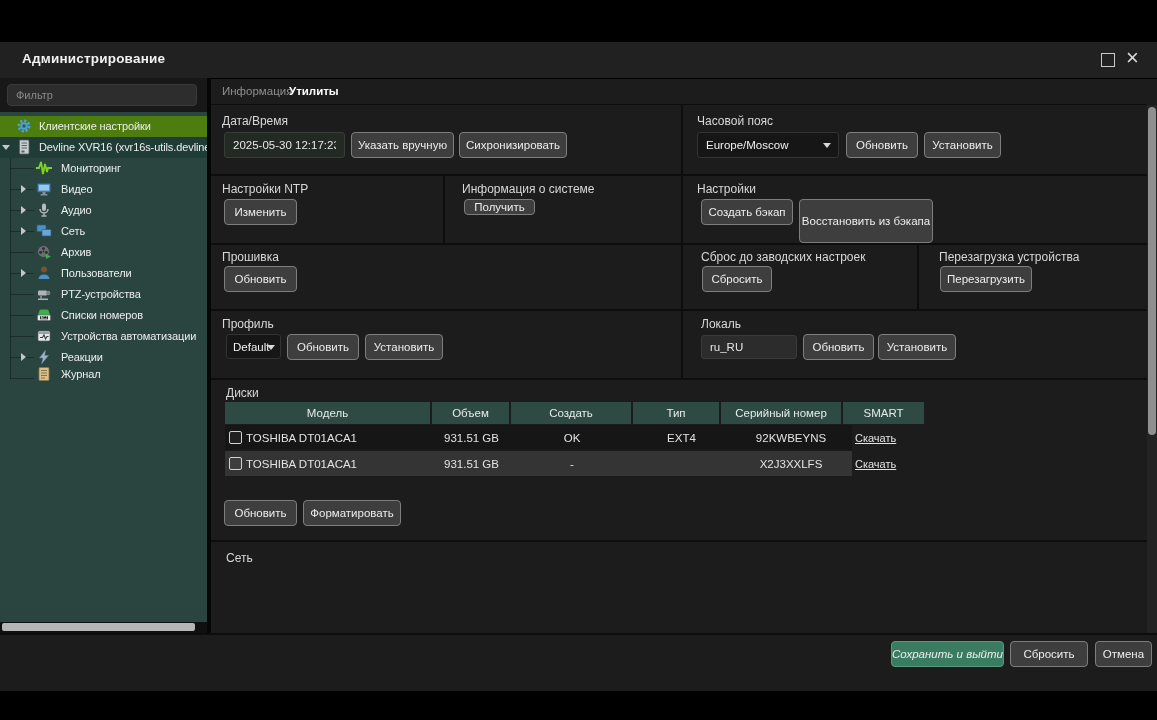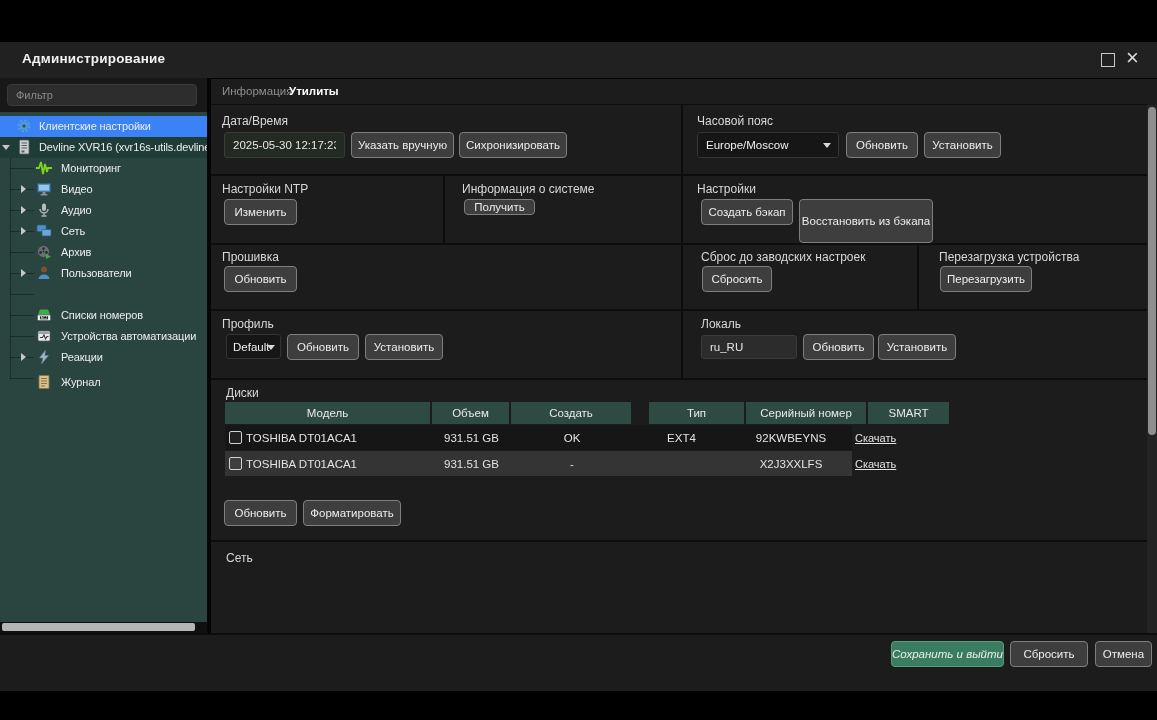--- a/index.html
+++ b/index.html
@@ -13,21 +13,21 @@
   
   #filterwrap{position:absolute;left:0;top:78px;width:207px;height:34px;background:#181818;}
   #filter{position:absolute;left:7px;top:84px;width:190px;height:22px;box-sizing:border-box;background:#2d2d2d;border:1px solid #3a3a3a;border-radius:4px;color:#cfcfcf;font-size:11px;padding:0 8px;outline:none;}
   #filter::placeholder{color:#8a8a8a;}
   #tree{position:absolute;left:0;top:112px;width:207px;height:510px;background:#2a4540;overflow:hidden;}
   .titem{position:absolute;left:0;width:207px;height:21px;overflow:hidden;}
   .tlabel{position:absolute;top:4px;font-size:11px;color:#eceeed;white-space:nowrap;letter-spacing:-0.1px;}
   .ticon{position:absolute;top:2px;width:16px;height:16px;}
   .lvl0 .ticon{left:16px;}.lvl0 .tlabel{left:39px;}
   .lvl1 .ticon{left:36px;}.lvl1 .tlabel{left:61px;}
-  .sel{background:#3b82f6;}
+  .sel{background:#4d7c0f;}
   .devrow{background:#203c36;}
   .arr-r{position:absolute;left:21px;top:6px;width:0;height:0;border-left:5px solid #c7c7c7;border-top:4px solid transparent;border-bottom:4px solid transparent;}
   .arr-d{position:absolute;left:2px;top:8px;width:0;height:0;border-top:5px solid #c7c7c7;border-left:4px solid transparent;border-right:4px solid transparent;}
   .conn{position:absolute;background:rgba(0,0,0,0.33);}
   #hsb-track{position:absolute;left:0;top:622px;width:207px;height:11px;background:#101010;}
   #hsb-thumb{position:absolute;left:2px;top:623px;width:193px;height:8px;background:#b5b5b5;border-radius:2px;}
   #sep-side{position:absolute;left:207px;top:78px;width:4px;height:555px;background:#060606;}
   
   .tab{position:absolute;top:85px;font-size:11.5px;}
   .tab.inactive{color:#8f8f8f;}
@@ -148,20 +148,29 @@
       <span class="tlabel">Архив</span>
     </div>
     <div class="titem lvl1" style="top:151px;">
       <span class="arr-r"></span>
       <svg class="ticon" viewBox="0 0 16 16">
           <circle cx="8" cy="4.5" r="3" fill="#7a5230"></circle>
           <path d="M2.5 14 a5.5 4.5 0 0 1 11 0 z" fill="#4e8fc4"></path>
         </svg>
       <span class="tlabel">Пользователи</span>
     </div>
+    <div class="titem lvl1" style="top:172px;">
+      <svg class="ticon" viewBox="0 0 16 16">
+          <rect x="2" y="4.5" width="9" height="5" rx="1" fill="#aeb4b8"></rect>
+          <circle cx="12.2" cy="7" r="2.2" fill="#7d8489"></circle>
+          <rect x="4" y="9.5" width="2" height="3" fill="#7d8489"></rect>
+          <rect x="2" y="12.5" width="10" height="1.5" fill="#aeb4b8"></rect>
+        </svg>
+      <span class="tlabel">PTZ-устройства</span>
+    </div>
     <div class="titem lvl1" style="top:193px;">
       <svg class="ticon" viewBox="0 0 16 16">
           <path d="M2 8 L3.5 3.5 Q4 2.5 5 2.5 L11 2.5 Q12 2.5 12.5 3.5 L14 8 Z" fill="#3fae4a"></path>
           <rect x="1.5" y="8" width="13" height="5.5" rx="1" fill="#e8ebed" stroke="#5a5f63" stroke-width="0.6"></rect>
           <rect x="4" y="9.3" width="8" height="3" fill="#1d2124"></rect>
           <text x="8" y="11.8" font-size="2.9" fill="#fff" text-anchor="middle">AC-1</text>
         </svg>
       <span class="tlabel">Списки номеров</span>
     </div>
     <div class="titem lvl1" style="top:214px;">
@@ -172,21 +181,21 @@
         </svg>
       <span class="tlabel">Устройства автоматизации</span>
     </div>
     <div class="titem lvl1" style="top:235px;">
       <span class="arr-r"></span>
       <svg class="ticon" viewBox="0 0 16 16">
           <polygon points="9.5,1 3.5,9 7,9 5.5,15 12.5,6.5 8.8,6.5" fill="#9fb3c8" stroke="#6b7f94" stroke-width="0.5"></polygon>
         </svg>
       <span class="tlabel">Реакции</span>
     </div>
-    <div class="titem lvl1" style="top:260px;padding-left:35px;">
+    <div class="titem lvl1" style="top:252px;padding-left:35px;">
       <svg class="ticon" viewBox="0 0 16 16">
           <rect x="3" y="1.5" width="10" height="13" rx="1" fill="#d9c08a" stroke="#8a7347" stroke-width="0.8"></rect>
           <line x1="5" y1="4.5" x2="11" y2="4.5" stroke="#8a7347"></line>
           <line x1="5" y1="7" x2="11" y2="7" stroke="#8a7347"></line>
           <line x1="5" y1="9.5" x2="11" y2="9.5" stroke="#8a7347"></line>
           <line x1="5" y1="12" x2="9" y2="12" stroke="#8a7347"></line>
         </svg>
       <span class="tlabel">Журнал</span>
     </div>
   </div>
@@ -250,21 +259,21 @@
   <div class="btn" style="left:878px;top:334px;width:78px;height:26px;">Установить</div>
 
   <div class="divh" style="left:211px;top:378px;width:936px;"></div>
 
   <span class="slabel" style="left:226px;top:386px;">Диски</span>
   <div id="tbl">
     <div class="thead">
       <div class="th" style="width:207px;">Модель</div>
       <div class="th" style="width:79px;">Объем</div>
       <div class="th" style="width:122px;">Создать</div>
-      <div class="th" style="width:97px;margin-left:16px;">Тип</div>
+      <div class="th" style="width:88px;">Тип</div>
       <div class="th" style="width:122px;">Серийный номер</div>
       <div class="th" style="width:81px;border-right:none;">SMART</div>
     </div>
     <div class="trow">
       <div class="td left rowA" style="width:207px;">
           <span class="cb"></span>
           <span>TOSHIBA DT01ACA1</span>
         </div>
       <div class="td rowA" style="width:79px;">931.51 GB</div>
       <div class="td rowA" style="width:122px;">OK</div>

